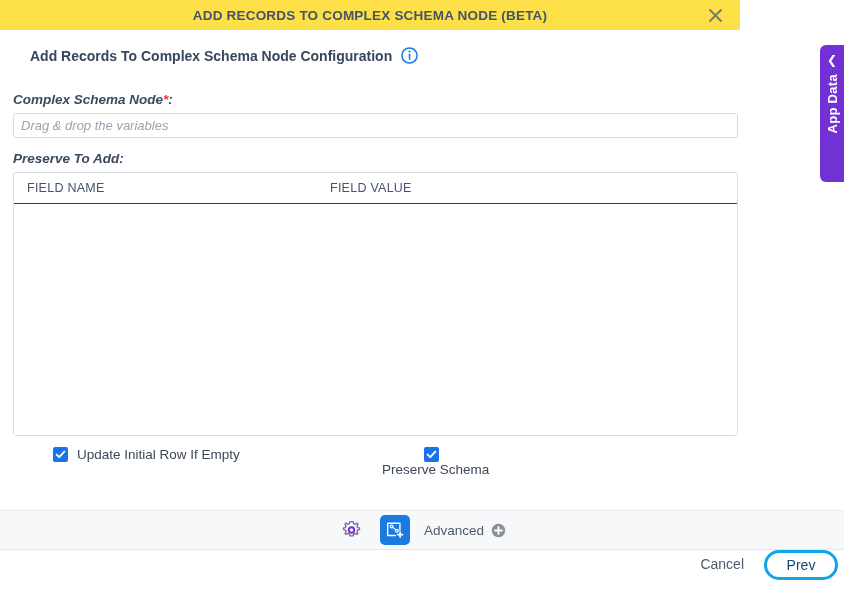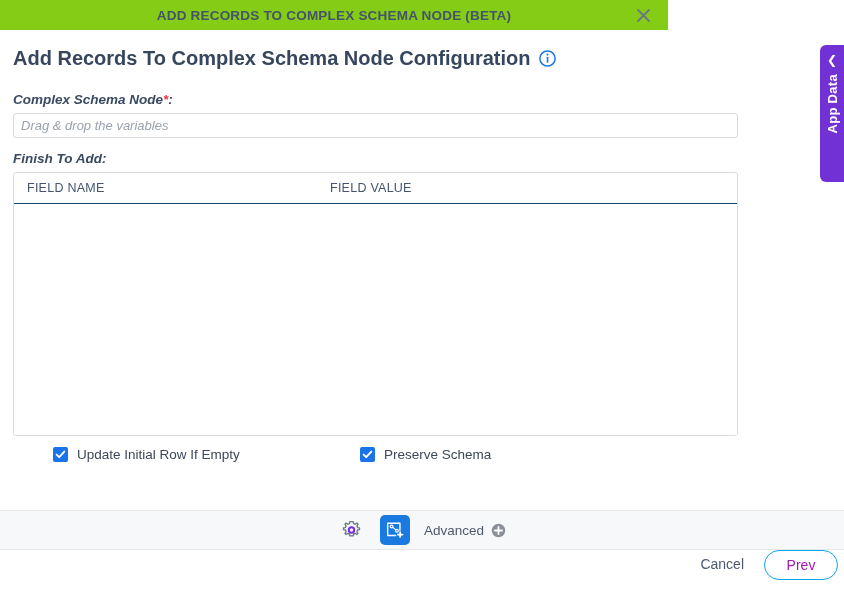--- a/index.html
+++ b/index.html
@@ -13,23 +13,23 @@
     font-family: "Liberation Sans", sans-serif;
     color: #3c4858;
     overflow: hidden;
     position: relative;
   }
 
   
   .titlebar {
     position: absolute;
     top: 0; left: 0;
-    width: 668px;
+    width: 740px;
     height: 30px;
-    background: #84cc16;
+    background: #fde047;
     display: flex;
     align-items: center;
     justify-content: center;
   }
   .titlebar-text {
     font-size: 13.5px;
     font-weight: bold;
     letter-spacing: 0.2px;
     color: #46546b;
     text-transform: uppercase;
@@ -50,23 +50,23 @@
   
   .content {
     position: absolute;
     top: 30px; left: 0;
     width: 844px;
     height: 480px;
     background: #ffffff;
   }
   .page-title {
     position: absolute;
-    left: 13px;
+    left: 30px;
     top: 17px;
-    font-size: 20px;
+    font-size: 14px;
     font-weight: bold;
     color: #36465d;
     display: flex;
     align-items: center;
     white-space: nowrap;
   }
   .info-icon {
     margin-left: 9px;
     display: inline-flex;
     align-items: center;
@@ -143,21 +143,21 @@
 
   
   .cb-row {
     position: absolute;
     top: 417px;
     display: flex;
     align-items: center;
     cursor: pointer;
   }
   .cb-row.one { left: 13px; padding-left: 40px; }
-  .cb-row.two { left: 360px; }
+  .cb-row.two { left: 373px; flex-direction: column; }
   .cbox {
     width: 15px;
     height: 15px;
     border-radius: 2px;
     background: #1a73e8;
     display: inline-flex;
     align-items: center;
     justify-content: center;
     flex: none;
   }
@@ -228,25 +228,25 @@
     background: none;
     border: none;
     font-family: "Liberation Sans", sans-serif;
     font-size: 14px;
     color: #4c5a6e;
     cursor: pointer;
     padding: 6px 6px;
   }
   .btn-prev {
     background: #fff;
-    border: 1px solid #0ea5e9;
+    border: 3px solid #0ea5e9;
     border-radius: 16px;
     font-family: "Liberation Sans", sans-serif;
     font-size: 14px;
-    color: #a21caf;
+    color: #0c4a6e;
     width: 74px;
     height: 30px;
     cursor: pointer;
   }
   .btn-finish {
     background: #1a7ae0;
     border: none;
     border-radius: 16px;
     font-family: "Liberation Sans", sans-serif;
     font-size: 14px;
@@ -311,21 +311,21 @@
         <rect x="7.75" y="6.7" width="1.6" height="6.1" rx="0.6" fill="#1a7ae0"></rect>
       </svg>
     </span>
   </div>
 
   <div class="field-label label-node">
     <span>Complex Schema Node</span><span class="req-star">*</span><span>:</span>
   </div>
   <input class="text-input" type="text" placeholder="Drag &amp; drop the variables" style="">
 
-  <div class="field-label label-records">Finish To Add:</div>
+  <div class="field-label label-records">Preserve To Add:</div>
 
   <div class="records-table">
     <div class="table-head">
       <span class="th th-name">FIELD NAME</span>
       <span class="th th-value">FIELD VALUE</span>
     </div>
     <div class="table-body"></div>
   </div>
 
   <label class="cb-row one">

